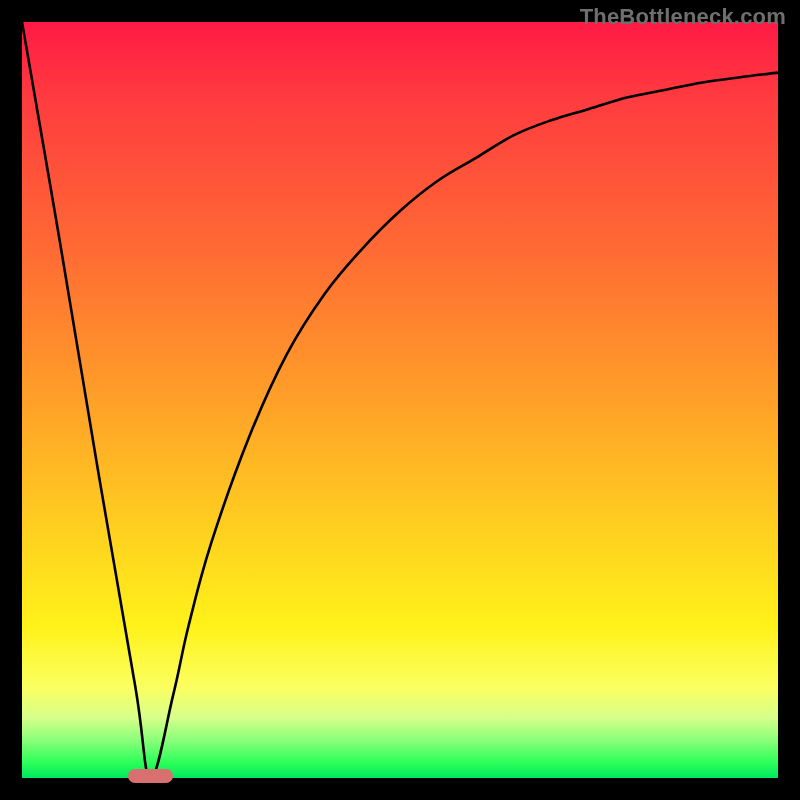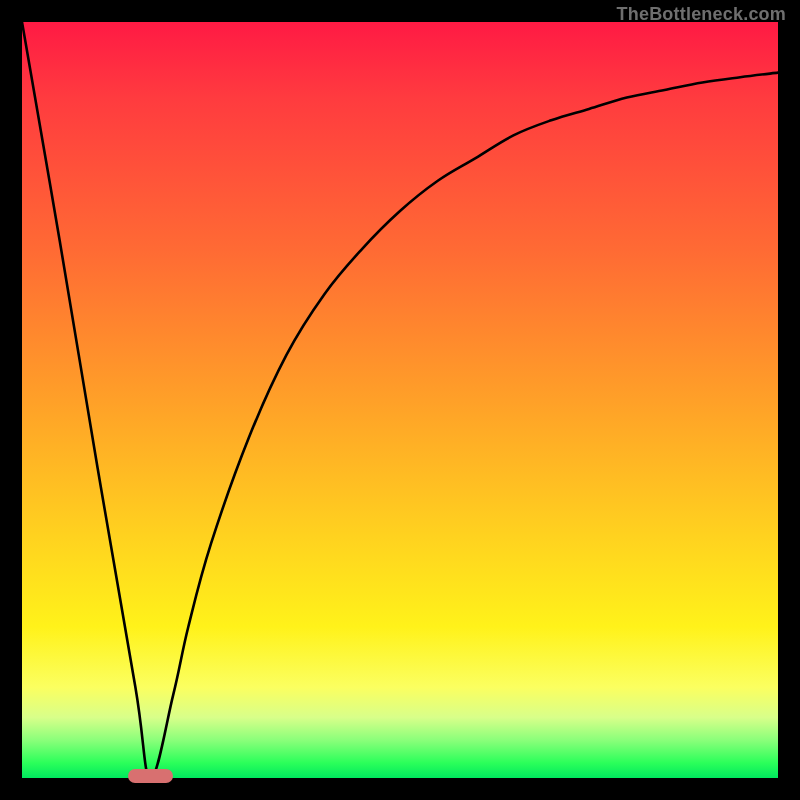--- a/index.html
+++ b/index.html
@@ -36,21 +36,21 @@
       #fbff60 88%,
       #d8ff8a 92%,
       #8aff7a 95%,
       #2bff5a 98%,
       #00e85e 100%);
   }
   .watermark {
     position: absolute;
     top: 4px;
     right: 14px;
-    font-size: 18px;
+    font-size: 22px;
     font-weight: 600;
     color: #6f6f6f;
     letter-spacing: 0.2px;
     user-select: none;
   }
   svg.overlay {
     position: absolute;
     left: 22px;
     top: 22px;
     width: 756px;

